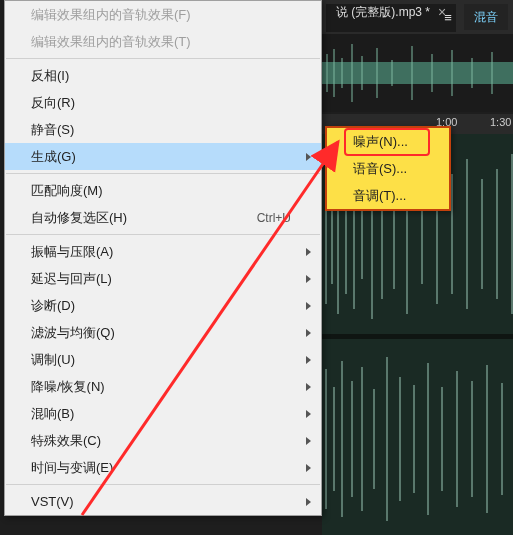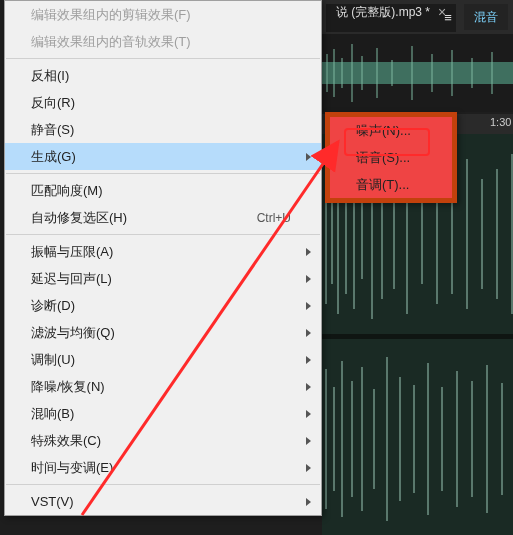--- a/index.html
+++ b/index.html
@@ -3,21 +3,21 @@
 <meta charset="utf-8">
 <style>
   html,body{margin:0;padding:0;width:513px;height:535px;font-family:"Microsoft YaHei",Arial,sans-serif;font-size:13px;background:#1e1e1e;overflow:hidden;position:relative}
   .menu{position:absolute;left:4px;top:0;width:316px;background:#f0f0f0;border:1px solid #a0a0a0;box-shadow:2px 2px 6px rgba(0,0,0,.4);z-index:10}
   .menu-item{display:flex;align-items:center;height:27px;padding:0 26px 0 26px;color:#222;position:relative;cursor:default}
   .menu-item.highlight{background:#b6dcfb}
   .menu-item.disabled{color:#9e9e9e}
   .menu-sep{height:1px;background:#d0d0d0;margin:3px 1px}
   .menu-arrow{position:absolute;right:10px;top:50%;transform:translateY(-50%);width:0;height:0;border-left:5px solid #555;border-top:4px solid transparent;border-bottom:4px solid transparent}
   .menu-shortcut{position:absolute;right:30px;color:#555;font-size:12px}
-  .submenu{position:absolute;left:325px;top:112px;width:122px;background:#ef4444;border:5px solid #c2410c;box-shadow:2px 2px 6px rgba(0,0,0,.4);z-index:11}
+  .submenu{position:absolute;left:325px;top:126px;width:122px;background:#fde047;border:2px solid #c2410c;box-shadow:2px 2px 6px rgba(0,0,0,.4);z-index:11}
   .submenu .menu-item{padding:0 18px 0 26px}
   .hilite-box{position:absolute;border:2px solid #ff2a2a;border-radius:4px;pointer-events:none;z-index:12}
   .topbar{position:absolute;left:322px;top:0;right:0;height:55px;background:#2a2a2a}
   .tab{position:absolute;left:326px;top:4px;height:26px;display:flex;align-items:flex-start;color:#ddd;font-size:12px;padding:0 10px;background:#1b1b1b;border-bottom:2px solid transparent}
   .tab-x{margin-left:8px;color:#aaa;font-size:14px}
   .tab-sep{position:absolute;left:438px;top:4px;width:20px;height:26px;display:flex;align-items:center;justify-content:center;color:#ddd}
   .tab2{position:absolute;left:464px;top:4px;height:26px;display:flex;align-items:center;color:#7dd3fc;font-size:12px;padding:0 10px;background:#232323}
   .waveform-top{position:absolute;left:322px;top:34px;right:0;height:78px;background:#1b1b1b;overflow:hidden}
   .timeline{position:absolute;left:322px;top:114px;right:0;height:20px;background:#2a2a2a;color:#ccc;font-size:11px}
   .timeline span{position:absolute;top:2px}
@@ -112,21 +112,21 @@
           <line x1="165" y1="26" x2="165" y2="174"></line>
           <line x1="180" y1="44" x2="180" y2="156"></line>
         <line x1="195" y1="34" x2="195" y2="166"></line>
       </g>
     </g>
   </svg>
 </div>
 
 <div class="menu" data-interactable="false">
   <div class="menu-item disabled" data-interactable="false">
-      <span data-interactable="false">编辑效果组内的剪辑效果(F)</span>
+      <span data-interactable="false">编辑效果组内的音轨效果(F)</span>
     </div>
   <div class="menu-item disabled" data-interactable="false">
       <span data-interactable="false">编辑效果组内的音轨效果(T)</span>
     </div>
   <div class="menu-sep" data-interactable="false"></div>
   <div class="menu-item" data-interactable="true">
       <span data-interactable="false">反相(I)</span>
     </div>
   <div class="menu-item" data-interactable="true">
       <span data-interactable="false">反向(R)</span>

